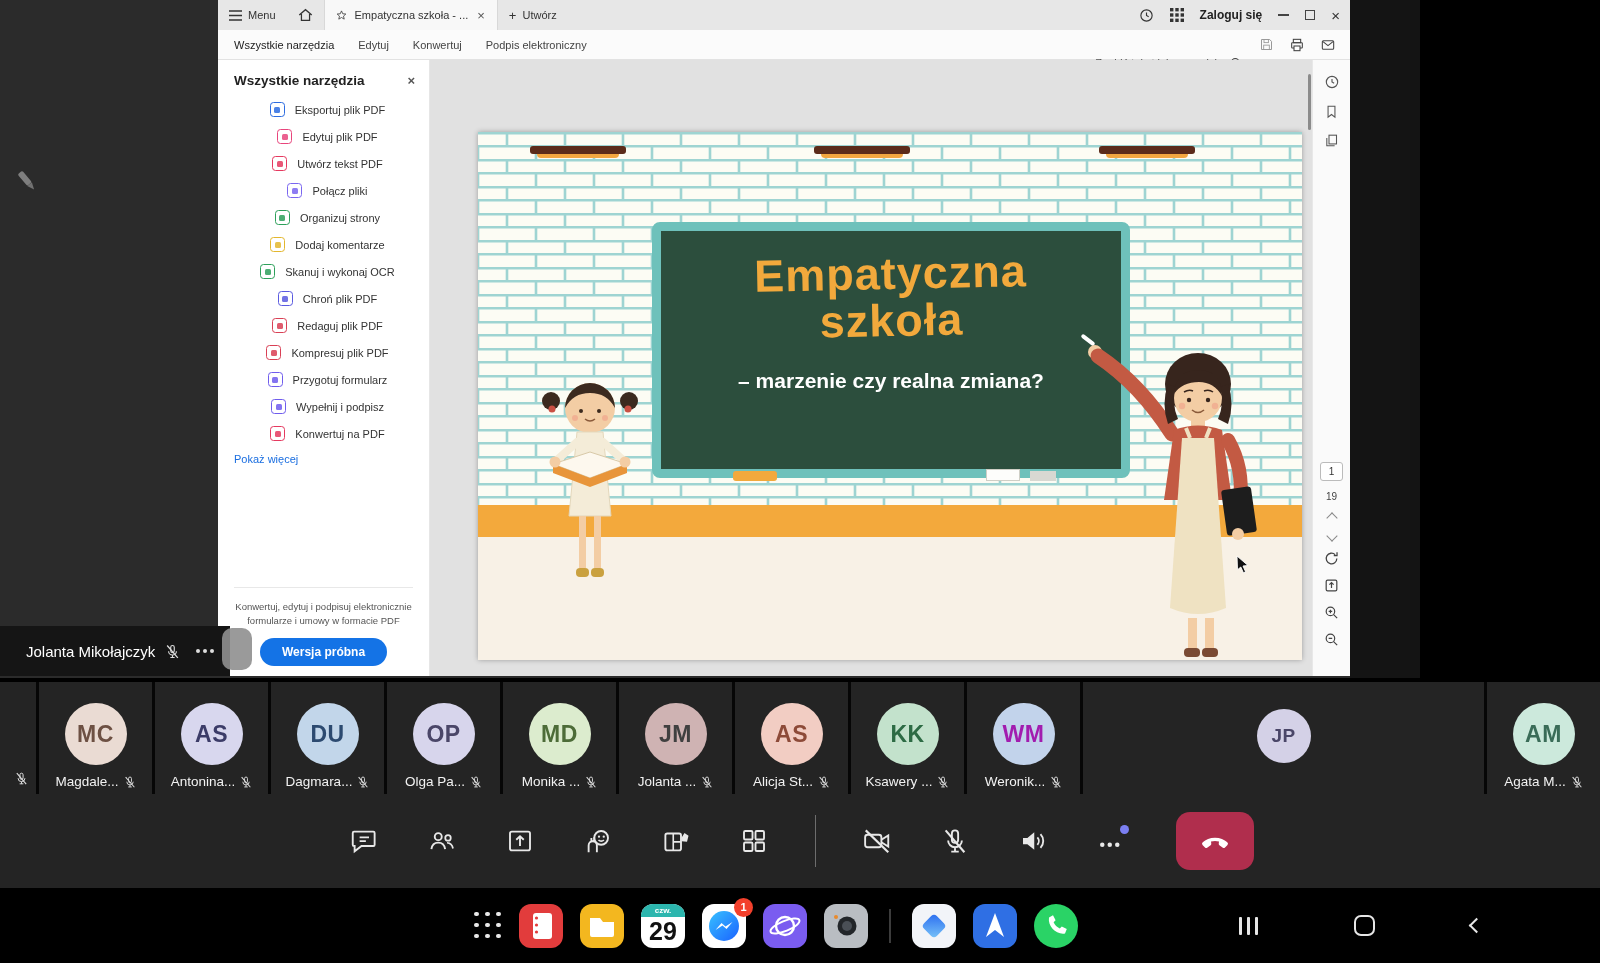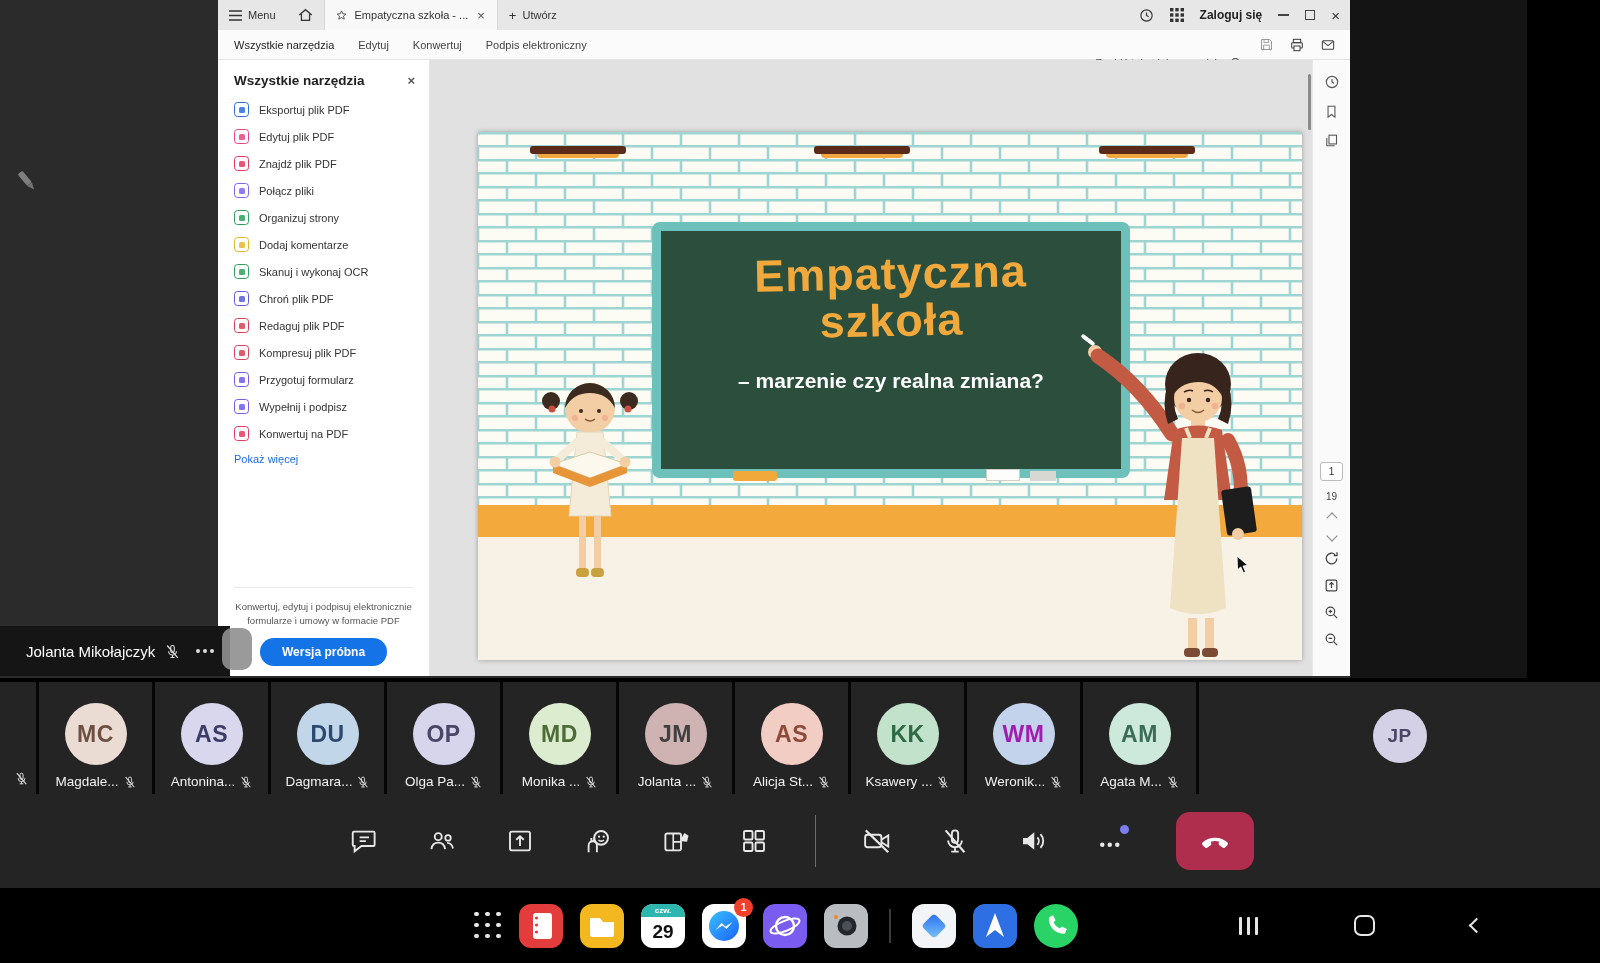--- a/index.html
+++ b/index.html
@@ -1,20 +1,20 @@
 <!DOCTYPE html>
 <html><head>
 <meta charset="utf-8">
 <style>
   * { margin:0; padding:0; box-sizing:border-box; }
   body { background:#000; font-family:"Liberation Sans", sans-serif; }
   .stage { position:relative; width:1600px; height:963px; background:#000; overflow:hidden; }
 
   
-  .share { position:absolute; left:0; top:0; width:1527px; height:678px; background:#2b2b2b;text-decoration:underline; }
+  .share { position:absolute; left:0; top:0; width:1420px; height:678px; background:#2b2b2b;text-decoration:underline; }
   .share-right-dark { position:absolute; left:1350px; top:0; right:0; bottom:0; background:#141414; }
   .pencil-float { position:absolute; left:14px; top:168px; opacity:.75; }
 
   
   .win { position:absolute; left:218px; top:0; width:1132px; height:676px; background:#fff; display:flex; flex-direction:column; }
   .titlebar { height:30px; background:#e7e7e7; display:flex; align-items:center; font-size:11px; color:#333; flex:none; }
   .tb-btn { display:flex; align-items:center; gap:6px; padding:0 11px; height:100%; cursor:default; }
   .doc-tab { height:100%; display:flex; align-items:center; gap:7px; background:#f8f8f8; padding:0 10px; border-left:1px solid #d8d8d8; border-right:1px solid #d8d8d8; max-width:190px; }
   .doc-tab .title { white-space:nowrap; overflow:hidden; max-width:125px; }
   .tab-x { color:#555; font-size:13px; padding:0 2px; }
@@ -30,21 +30,21 @@
   .mb-tab.active { color:#222; }
   .mb-right { margin-left:auto; display:flex; align-items:center; gap:15px; padding-right:14px; color:#555; }
   .find-group { display:flex; align-items:center; gap:6px;margin-top:37px; }
 
   .body-row { flex:1; display:flex; position:relative; min-height:0; }
 
   
   .tools-panel { width:212px; background:#fff; border-right:1px solid #e6e6e6; position:relative; flex:none; }
   .tp-header { display:flex; justify-content:space-between; align-items:center; padding:13px 14px 4px 16px; font-weight:bold; font-size:13.5px; color:#222; }
   .tp-close { color:#555; font-size:13px; }
-  .tp-list { padding:10px 8px 0 16px; display:flex; flex-direction:column; gap:12px; }
+  .tp-list { padding:10px 8px 0 16px; display:flex; flex-direction:column; gap:12px;align-items:center; }
   .tp-item { display:flex; align-items:center; gap:10px; font-size:11px; color:#333; }
   .tp-ico { width:15px; height:15px; border:1.5px solid currentColor; border-radius:3.5px; position:relative; flex:none; }
   .tp-ico::after { content:""; position:absolute; inset:3.5px; border-radius:1.5px; background:currentColor; opacity:.85; }
   .tp-more { display:inline-block; color:#1a6ee0; font-size:11px; margin:12px 0 0 16px; }
   .tp-bottom { position:absolute; left:0; right:0; bottom:10px; text-align:center; padding:0 10px; }
   .tp-divider { border-top:1px solid #e8e8e8; margin:0 6px 12px; }
   .tp-promo { font-size:9.5px; color:#555; line-height:1.4;text-align:center; }
   .trial-btn { margin-top:11px; background:#1473e6; color:#fff; font-weight:bold; font-size:12px; border:none; border-radius:999px; padding:7px 22px; }
 
   
@@ -100,21 +100,21 @@
   .hangup { width:78px; height:58px; border-radius:14px; display:flex; align-items:center; justify-content:center; margin-left:4px; }
 
   
   .taskbar { position:absolute; top:888px; left:0; width:1600px; height:75px; background:#000; display:flex; align-items:center; }
   .tb-apps { display:flex; align-items:center; gap:17px; margin-left:474px; }
   .app { width:44px; height:44px; border-radius:12px; position:relative; flex:none; }
   .dots9 { display:grid; grid-template-columns:repeat(3, 6px); grid-auto-rows:6px; gap:5px; width:auto; height:auto; border-radius:0; }
   .dots9 i { width:4.5px; height:4.5px; border-radius:50%; background:#e8e8e8; }
   .tb-divider { width:2px; height:34px; background:#3c3c3c; margin:0 4px; }
   .cal-top { height:13px; color:#fff; font-size:8px; text-align:center; border-radius:12px 12px 0 0; line-height:13px; font-weight:bold; }
-  .cal-day { font-size:19px; font-weight:bold; color:#111; text-align:center; line-height:29px; }
+  .cal-day { font-size:25px; font-weight:bold; color:#111; text-align:center; line-height:29px; }
   .badge { position:absolute; top:-6px; right:-7px; color:#fff; font-size:11px; font-weight:bold; border-radius:50%; width:19px; height:19px; display:flex; align-items:center; justify-content:center; }
   .tb-nav { margin-left:auto; margin-right:118px; display:flex; align-items:center; gap:96px; }
   .nav-recents { display:flex; gap:5px; }
   .nav-recents i { width:3px; height:18px; background:#e6e6e6; border-radius:1px; }
   .nav-home { width:21px; height:21px; border:2.4px solid #e6e6e6; border-radius:7px; }
   .nav-back { width:11px; height:11px; border-left:2.4px solid #e6e6e6; border-bottom:2.4px solid #e6e6e6; transform:rotate(45deg); }
 </style>
 </head>
 <body>
 
@@ -223,21 +223,21 @@
               <div class="tp-item">
       <span class="tp-ico" style="color: rgb(45, 108, 224);"></span>
       <span>Eksportuj plik PDF</span>
     </div>
               <div class="tp-item">
       <span class="tp-ico" style="color: rgb(232, 69, 124);"></span>
       <span>Edytuj plik PDF</span>
     </div>
               <div class="tp-item">
       <span class="tp-ico" style="color: rgb(229, 57, 95);"></span>
-      <span>Znajdź plik PDF</span>
+      <span>Utwórz tekst PDF</span>
     </div>
               <div class="tp-item">
       <span class="tp-ico" style="color: rgb(122, 102, 240);"></span>
       <span>Połącz pliki</span>
     </div>
               <div class="tp-item">
       <span class="tp-ico" style="color: rgb(45, 160, 90);"></span>
       <span>Organizuj strony</span>
     </div>
               <div class="tp-item">
@@ -556,38 +556,38 @@
       </div>
       <div class="tile-name">
         <span>Weronik...</span>
         <svg width="14" height="14" viewBox="0 0 24 24">
             <rect x="9.5" y="3.5" width="5" height="10" rx="2.5" fill="none" stroke="#ddd" stroke-width="1.6"></rect>
             <path d="M6.5 11.5a5.5 5.5 0 0 0 11 0 M12 17v3.5 M9 20.5h6" fill="none" stroke="#ddd" stroke-width="1.6"></path>
             <path d="M4.5 3.5l15 17.5" stroke="#ddd" stroke-width="1.8"></path>
           </svg>
       </div>
     </div>
-      <div class="tile">
-      <div class="avatar" style="background: rgb(204, 233, 220); color: rgb(58, 108, 88);">
-        <span>AM</span>
-      </div>
-      <div class="tile-name">
-        <span>Agata M...</span>
-        <svg width="14" height="14" viewBox="0 0 24 24">
-            <rect x="9.5" y="3.5" width="5" height="10" rx="2.5" fill="none" stroke="#ddd" stroke-width="1.6"></rect>
-            <path d="M6.5 11.5a5.5 5.5 0 0 0 11 0 M12 17v3.5 M9 20.5h6" fill="none" stroke="#ddd" stroke-width="1.6"></path>
-            <path d="M4.5 3.5l15 17.5" stroke="#ddd" stroke-width="1.8"></path>
-          </svg>
-      </div>
-    </div>
       <div class="tile wide">
       <div class="avatar" style="background: rgb(212, 209, 231); color: rgb(74, 70, 104);">
         <span>JP</span>
       </div>
 
+    </div>
+      <div class="tile">
+      <div class="avatar" style="background: rgb(204, 233, 220); color: rgb(58, 108, 88);">
+        <span>AM</span>
+      </div>
+      <div class="tile-name">
+        <span>Agata M...</span>
+        <svg width="14" height="14" viewBox="0 0 24 24">
+            <rect x="9.5" y="3.5" width="5" height="10" rx="2.5" fill="none" stroke="#ddd" stroke-width="1.6"></rect>
+            <path d="M6.5 11.5a5.5 5.5 0 0 0 11 0 M12 17v3.5 M9 20.5h6" fill="none" stroke="#ddd" stroke-width="1.6"></path>
+            <path d="M4.5 3.5l15 17.5" stroke="#ddd" stroke-width="1.8"></path>
+          </svg>
+      </div>
     </div>
     </div>
 
   <div class="controlbar">
     <div class="ctrl">
       <svg width="30" height="30" viewBox="0 0 24 24">
           <path d="M4.5 4.5h15a1 1 0 0 1 1 1V15a1 1 0 0 1-1 1H10l-5.5 4.2V16h-.5a1 1 0 0 1-1-1V5.5a1 1 0 0 1 1-1z" fill="none" stroke="#e8e8e8" stroke-width="1.5"></path>
           <path d="M8.5 9h7.5 M8.5 12h5" stroke="#e8e8e8" stroke-width="1.4"></path>
         </svg>
     </div>

